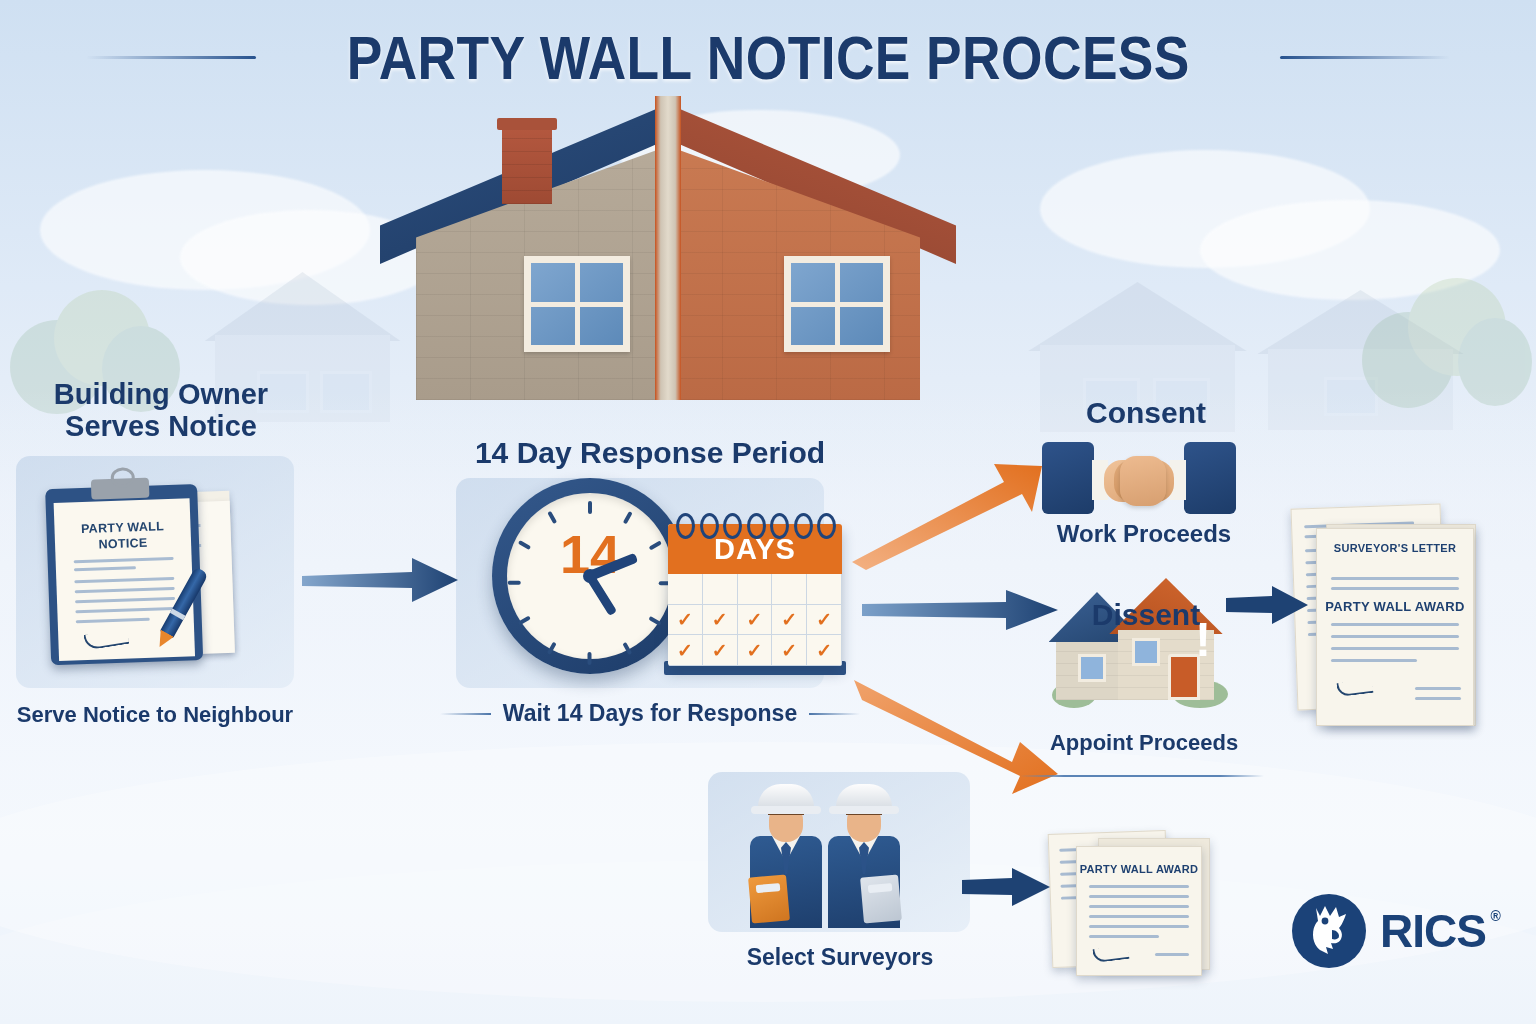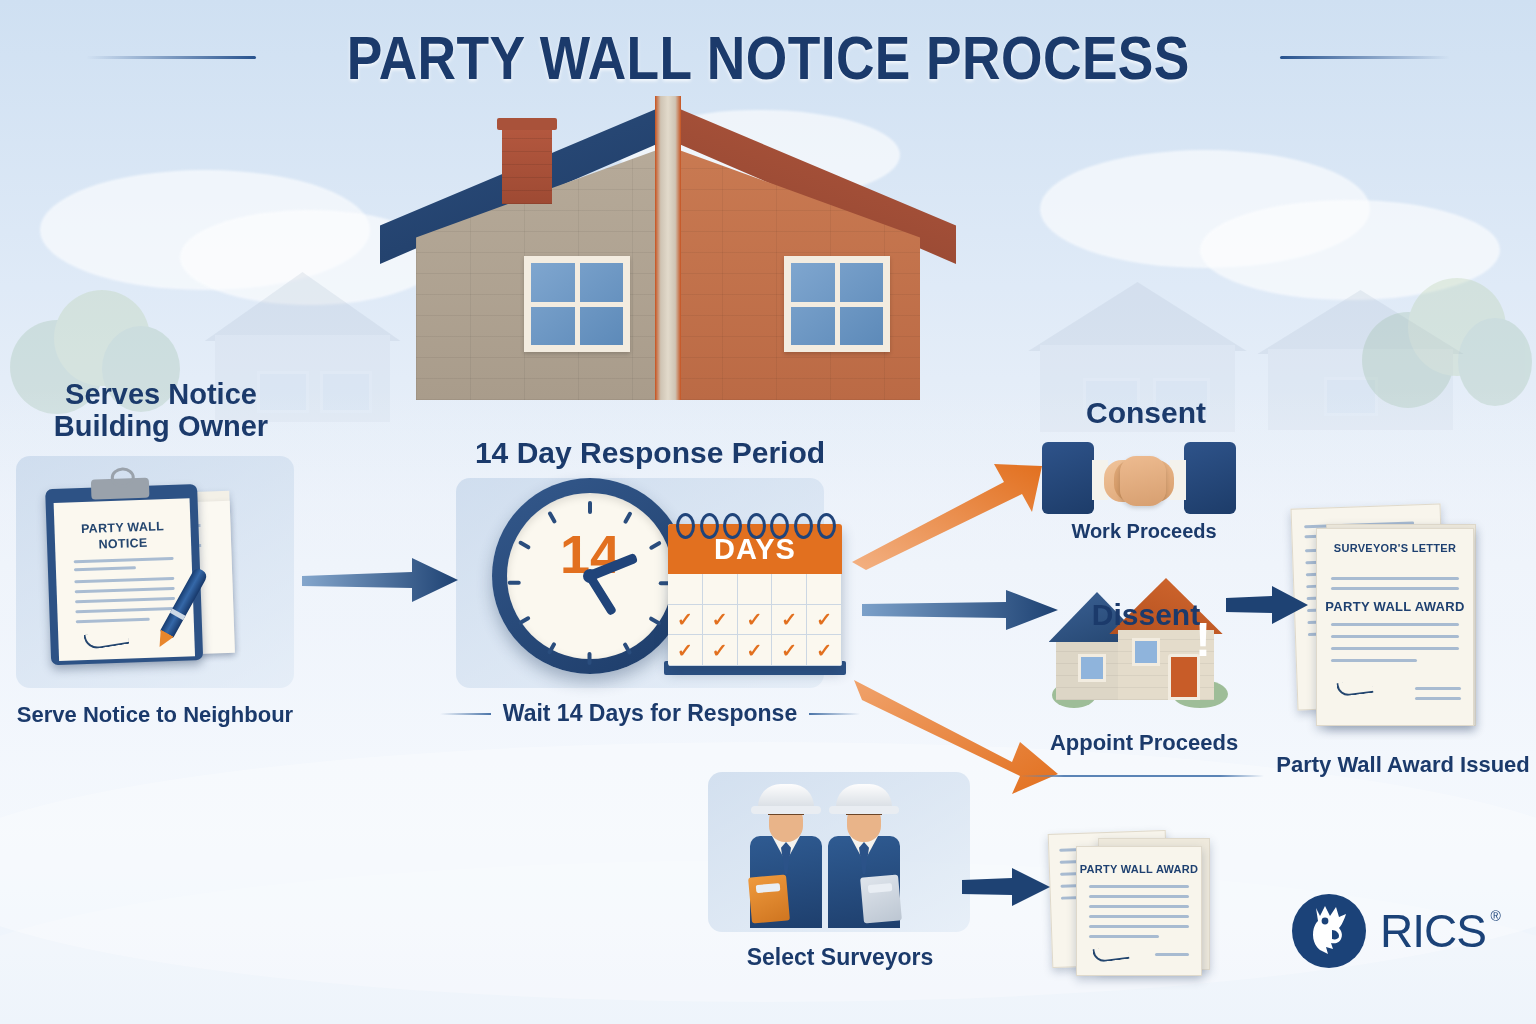--- a/index.html
+++ b/index.html
@@ -178,21 +178,21 @@
   .p1 .board{background:linear-gradient(160deg,#ef9a3d,#cf7520);}
   .p2 .board{left:auto;right:6px;background:linear-gradient(160deg,#dfe5ec,#bcc6d2);}
 
   
   .arrow{position:absolute;z-index:20;}
 
   
   .rics{position:absolute;left:1292px;top:894px;display:flex;align-items:center;gap:14px;z-index:25;}
   .rics .emblem{width:74px;height:74px;border-radius:50%;background:#1b4278;position:relative;overflow:hidden;}
   .rics .emblem .lion{position:absolute;left:14px;top:8px;width:46px;height:58px;}
-  .rics .word{font-size:46px;font-weight:normal;color:#1b4278;letter-spacing:-1px;position:relative;}
+  .rics .word{font-size:46px;font-weight:bold;color:#1b4278;letter-spacing:-1px;position:relative;}
   .rics .reg{font-size:14px;position:absolute;top:4px;right:-14px;}
 
   .divider{position:absolute;height:2px;background:linear-gradient(90deg,rgba(40,80,140,0),#5b84b6 18%,#5b84b6 82%,rgba(40,80,140,0));z-index:21;}
 </style>
 </head>
 <body>
 
 <div class="stage">
 
   <div class="bg-layer">
@@ -251,22 +251,22 @@
     <div class="hwall">
       <div class="half lhalf"></div>
       <div class="half rhalf"></div>
     </div>
     <div class="partywall"></div>
     <div class="hwin l"></div>
     <div class="hwin r"></div>
   </div>
 
   <div class="heading" style="left:16px;top:378px;width:290px;font-size:29px;">
+    <div>Building Owner</div>
     <div>Serves Notice</div>
-    <div>Building Owner</div>
   </div>
   <div class="panel" style="left:16px;top:456px;width:278px;height:232px;"></div>
 
   <div class="clip">
     <div class="back"></div>
     <div class="back2">
       <div style="position:absolute;left:14px;top:22px;width:96px;height:3px;background:#b7c7da;"></div>
       <div style="position:absolute;left:14px;top:32px;width:82px;height:3px;background:#b7c7da;"></div>
       <div style="position:absolute;left:14px;top:42px;width:96px;height:3px;background:#b7c7da;"></div>
       <div style="position:absolute;left:14px;top:54px;width:70px;height:3px;background:#b7c7da;"></div>
@@ -403,21 +403,21 @@
   <div class="heading" style="left:1046px;top:396px;width:200px;font-size:30px;">Consent</div>
   <div class="shake">
     <div class="cuff l"></div>
       <div class="sleeve l"></div>
     <div class="cuff r"></div>
       <div class="sleeve r"></div>
     <div class="hand l"></div>
       <div class="hand r"></div>
     <div class="grip"></div>
   </div>
-  <div class="caption" style="left:1038px;top:520px;width:212px;font-size:20px;">
+  <div class="caption" style="left:1038px;top:520px;width:212px;font-size:24px;">
     <span>Work Proceeds</span>
   </div>
 
   <div class="heading" style="left:1046px;top:598px;width:200px;font-size:30px;">Dissent</div>
   <div class="duo">
     <div class="bush" style="left:0;width:44px;height:26px;"></div>
     <div class="bush" style="left:120px;width:56px;height:28px;"></div>
     <div class="h h1">
       <div class="rf"></div>
         <div class="wall"></div>
@@ -460,23 +460,20 @@
       <div class="ttl" style="top:70px;font-size:13px;">PARTY WALL AWARD</div>
       <div class="ln" style="left:14px;top:94px;width:128px;"></div>
       <div class="ln" style="left:14px;top:106px;width:128px;"></div>
       <div class="ln" style="left:14px;top:118px;width:128px;"></div>
       <div class="ln" style="left:14px;top:130px;width:86px;"></div>
       <div class="sg" style="left:20px;top:152px;"></div>
       <div class="ln" style="left:98px;top:158px;width:46px;"></div>
       <div class="ln" style="left:98px;top:168px;width:46px;"></div>
     </div>
   </div>
-  <div class="caption" style="left:1280px;top:752px;width:246px;font-size:22px;">
-    <span>Party Wall Award Issued</span>
-  </div>
 
   <div class="panel" style="left:708px;top:772px;width:262px;height:160px;"></div>
   <div class="svy">
     <div class="person p1">
       <div class="torso"></div>
         <div class="shirt"></div>
         <div class="tie"></div>
       <div class="head"></div>
         <div class="hair"></div>
         <div class="hat"></div>

